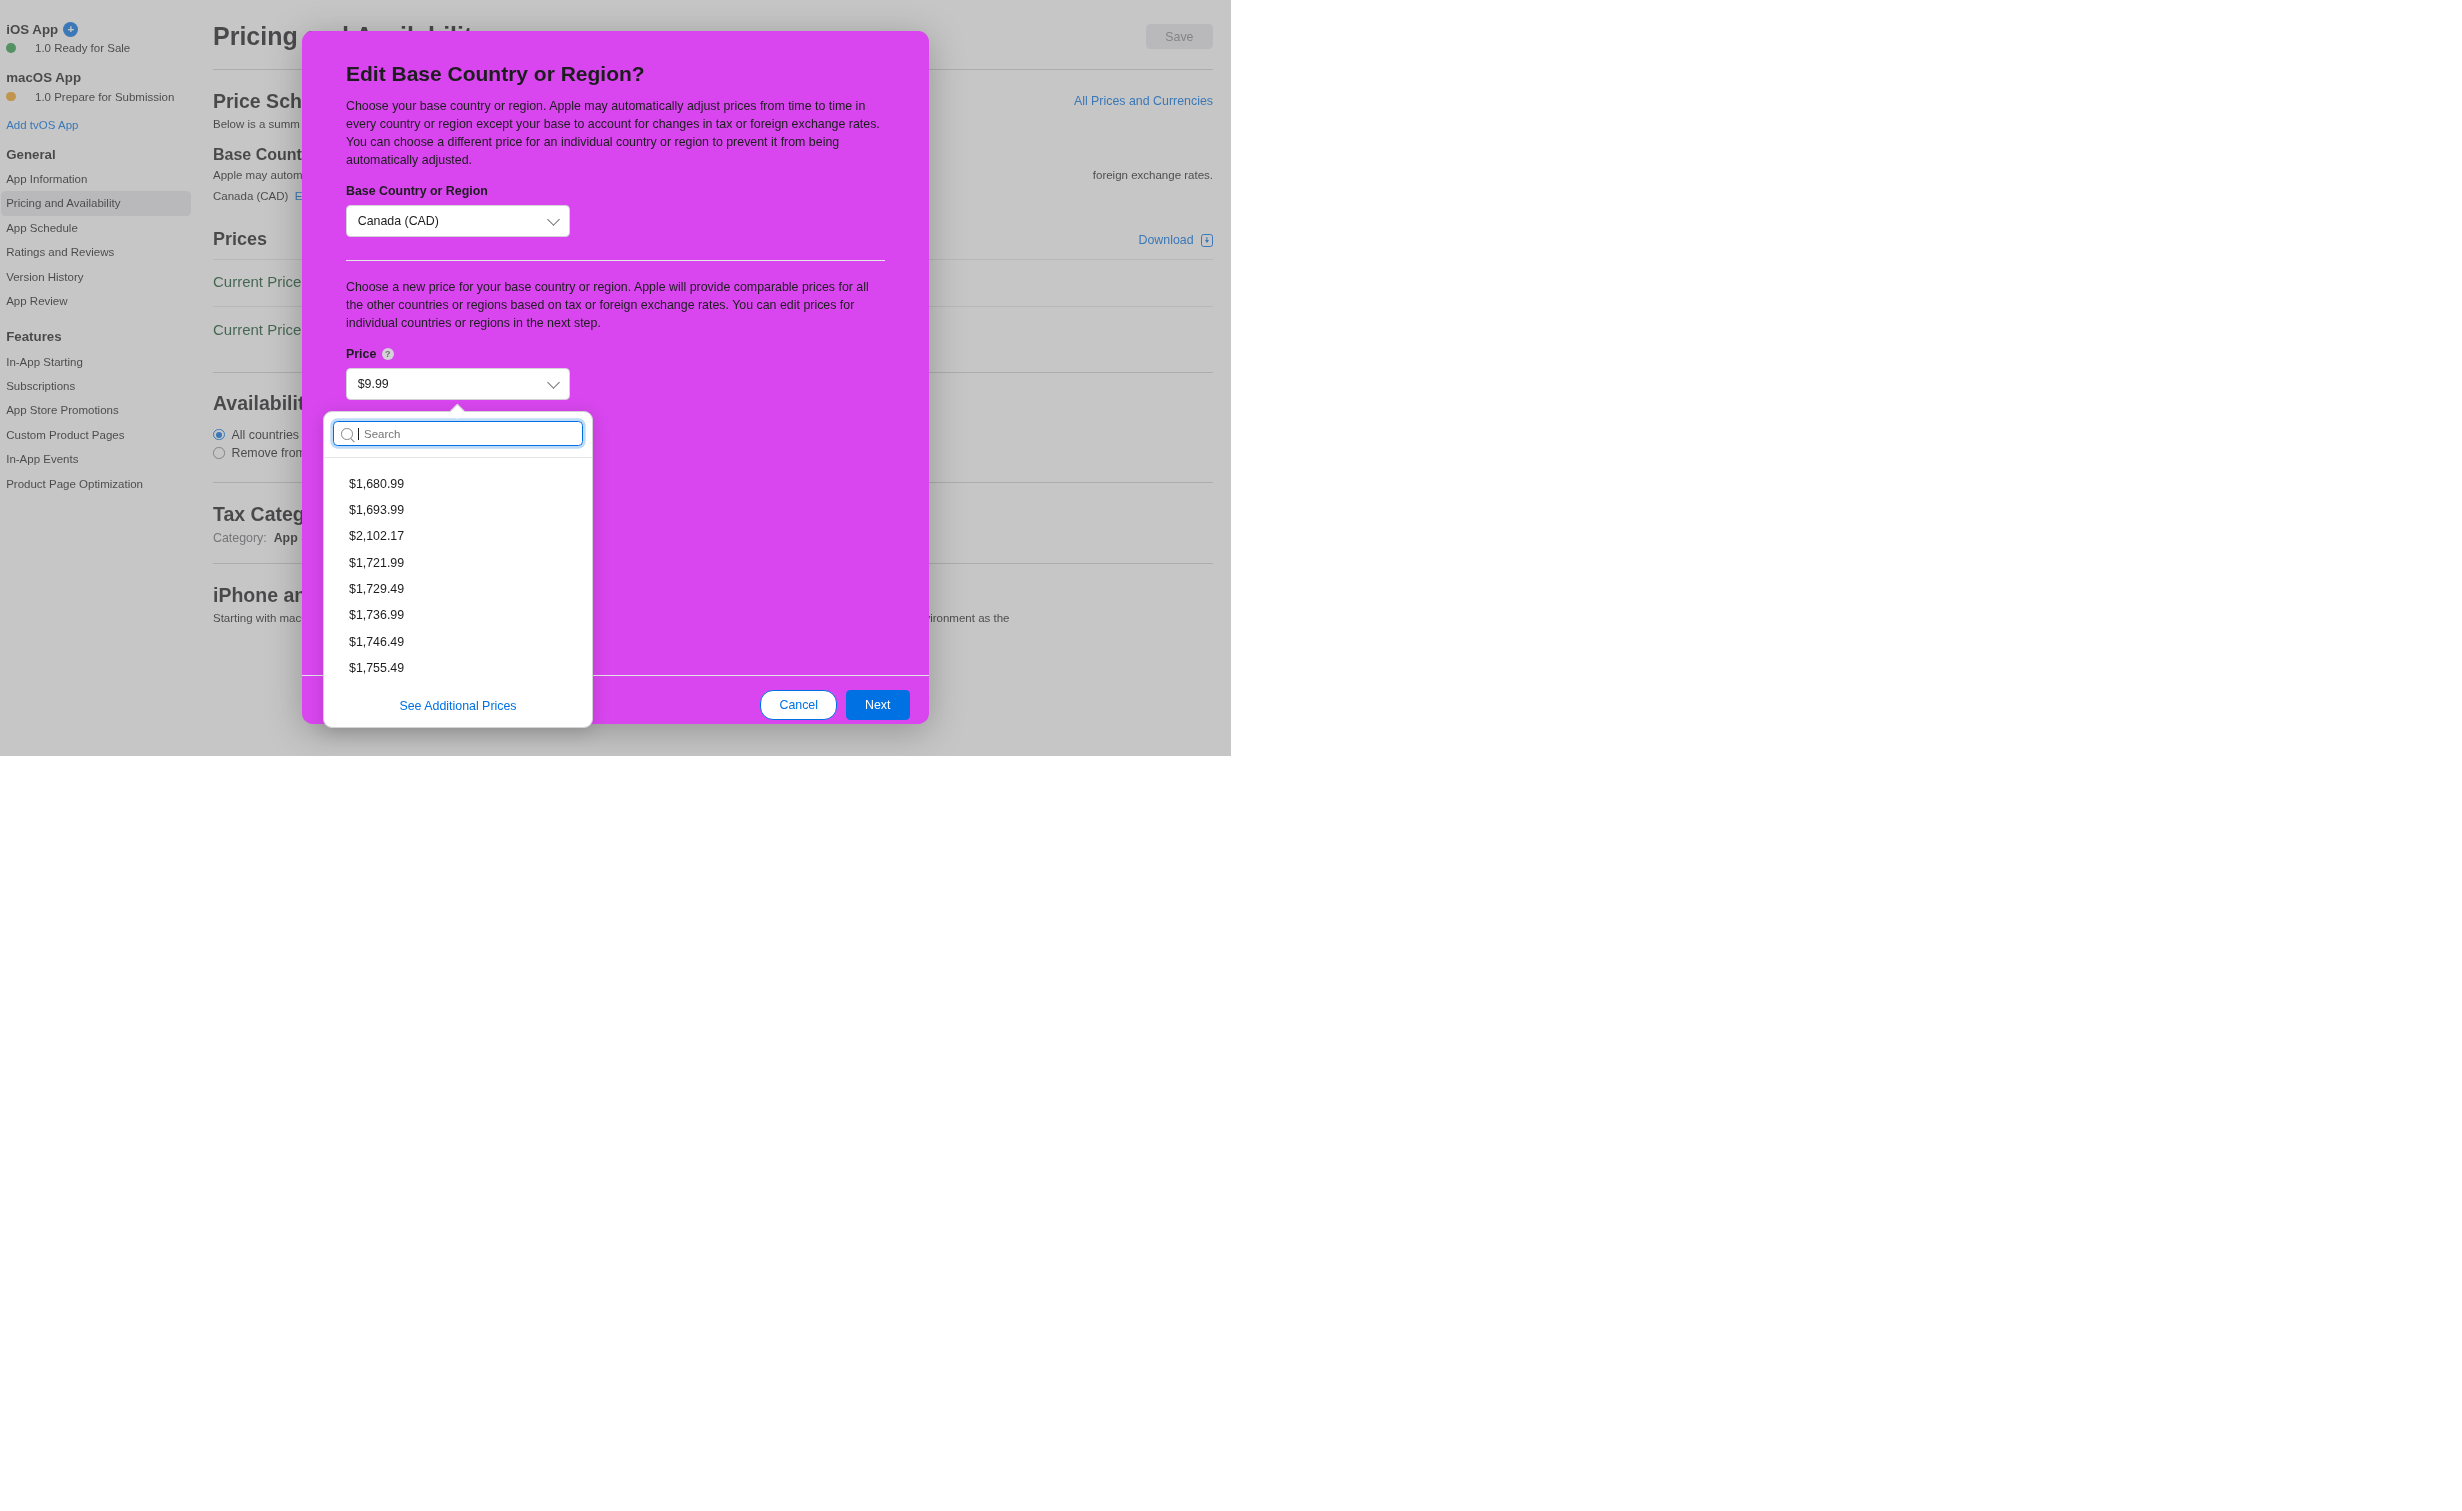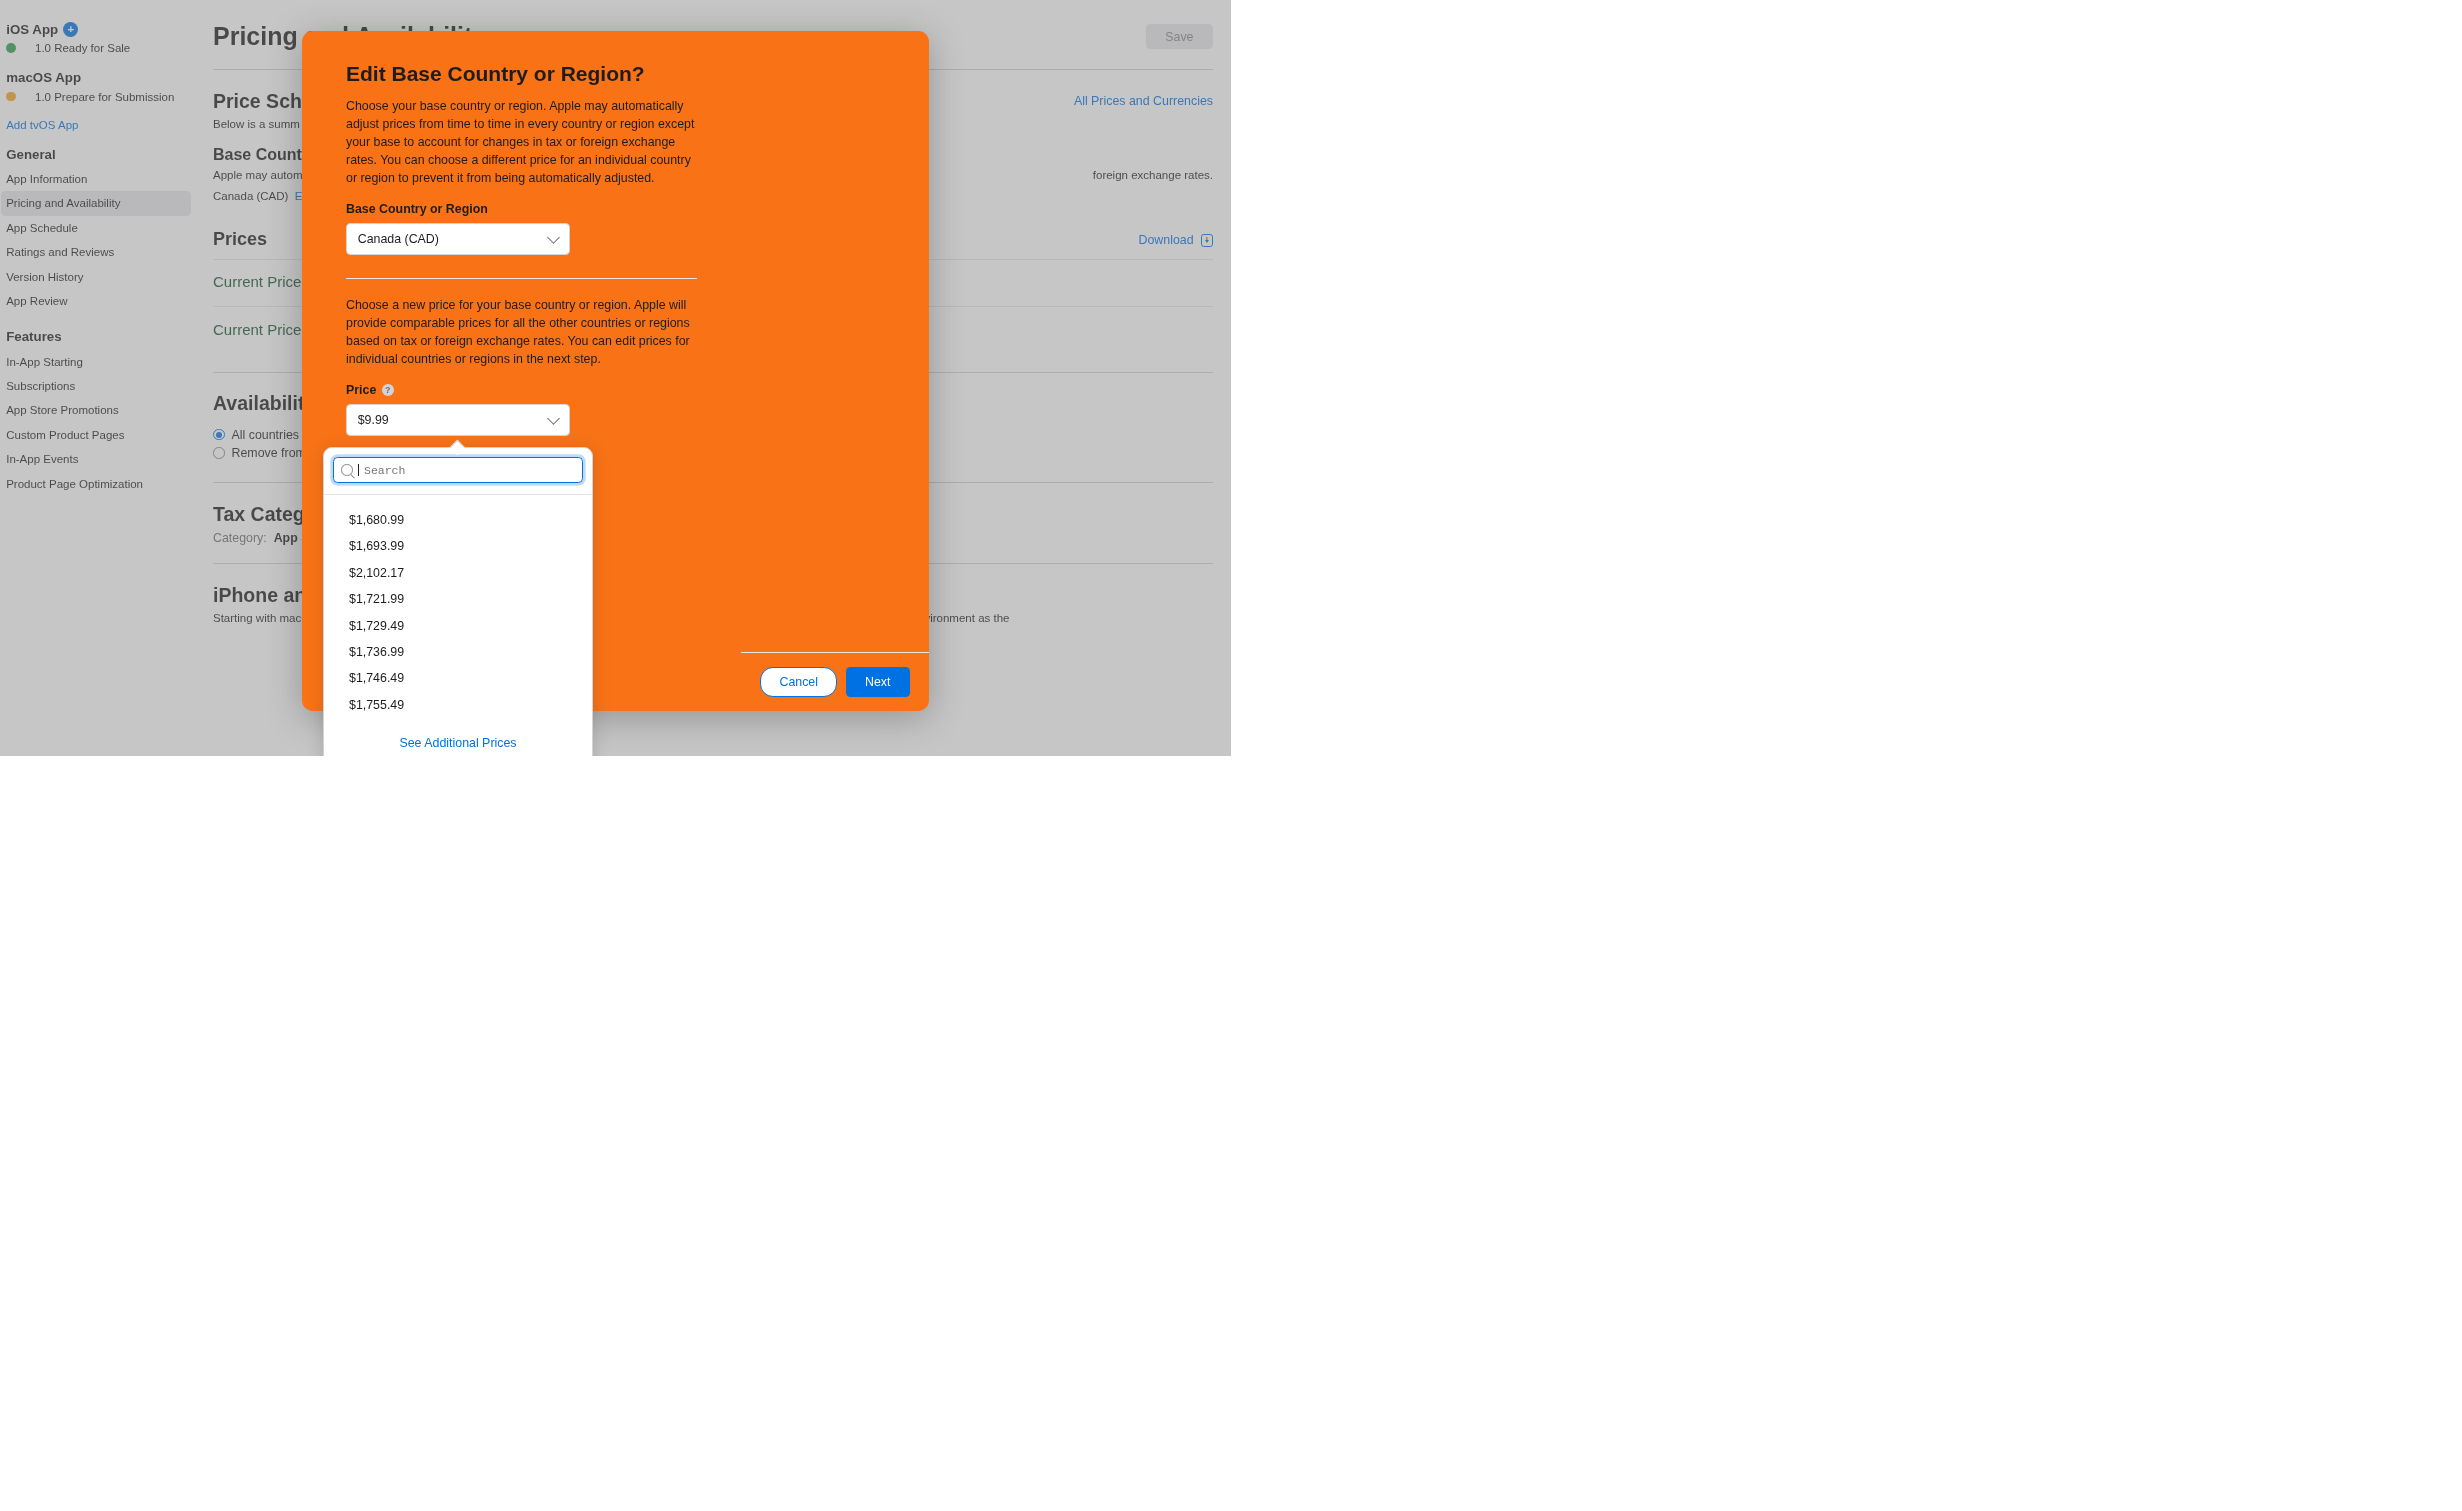--- a/index.html
+++ b/index.html
@@ -73,23 +73,23 @@
 .cat-row { font-size:12.4px; margin-top:5.3px; }
 .cat-label { color:#6e6e73; }
 .cat-value { font-weight:600; }
 
 
 .overlay {
   position:absolute; inset:0; background: rgba(128,128,128,0.45);
   display:flex; align-items:flex-start; justify-content:center;
 }
 .modal {
-  width: 627px; background:#f97316; border-radius:10.7px; margin-top:31px;
+  width: 627px; background:#d946ef; border-radius:10.7px; margin-top:31px;
   box-shadow: 0 7px 36px rgba(0,0,0,0.25);
-  display:flex; flex-direction:row;
+  display:flex; flex-direction:column;
   max-height: 693px;
 }
 .modal-body { padding: 31px 44px 9px 44px; overflow:visible; }
 .modal-title { font-size:21px; font-weight:700; margin-bottom:12.4px; }
 .modal-text { font-size:12.4px; line-height:1.45; margin-bottom: 14px; }
 .field-label { font-size:12.4px; font-weight:600; margin-bottom:7px; display:flex; align-items:center; gap:5.3px;}
 .help-badge { width:12.4px; height:12.4px; border-radius:50%; background:#d2d2d7; color:#6e6e73; font-size:9px; display:inline-flex; align-items:center; justify-content:center; font-weight:600;}
 .select-box {
   width:224px; border:0.9px solid #d2d2d7; border-radius:4.4px; padding:8px 10.7px;
   font-size:12.4px; display:flex; justify-content:space-between; align-items:center;
@@ -111,21 +111,21 @@
 .search-field {
   display:flex; align-items:center; gap:5.3px; border:0.9px solid #0071e3; border-radius:4.4px;
   padding:5.3px 7px; box-shadow: 0 0 0 2.7px rgba(0,113,227,0.25);
 }
 .search-icon {
   width:11.5px; height:11.5px; border:1.3px solid #86868b; border-radius:50%; position:relative; flex-shrink:0;
 }
 .search-icon::after {
   content:""; position:absolute; width:5.3px; height:1.3px; background:#86868b; bottom:-2.7px; right:-3.6px; transform:rotate(45deg);
 }
-.search-input { border:none; outline:none; flex:1; font-size:11.5px; color:#6e6e73;font-family:Liberation Mono, monospace; }
+.search-input { border:none; outline:none; flex:1; font-size:11.5px; color:#6e6e73; }
 .cursor-blink {
   width:0.9px; height:12.4px; background:#1d1d1f; display:inline-block;
 }
 .option-list { padding: 12.4px 0 5.3px 0; }
 .option-item { padding:6.2px 25px; font-size:12.4px; cursor:pointer; }
 .see-more { color:#0071e3; text-align:center; padding:12.4px 0 14px 0; font-size:12.4px; cursor:pointer; }
 .modal-footer {
   border-top:0.9px solid #e5e5e7; padding:14px 19.5px; display:flex; justify-content:flex-end; gap:9px;
   margin-top: auto;
 }

